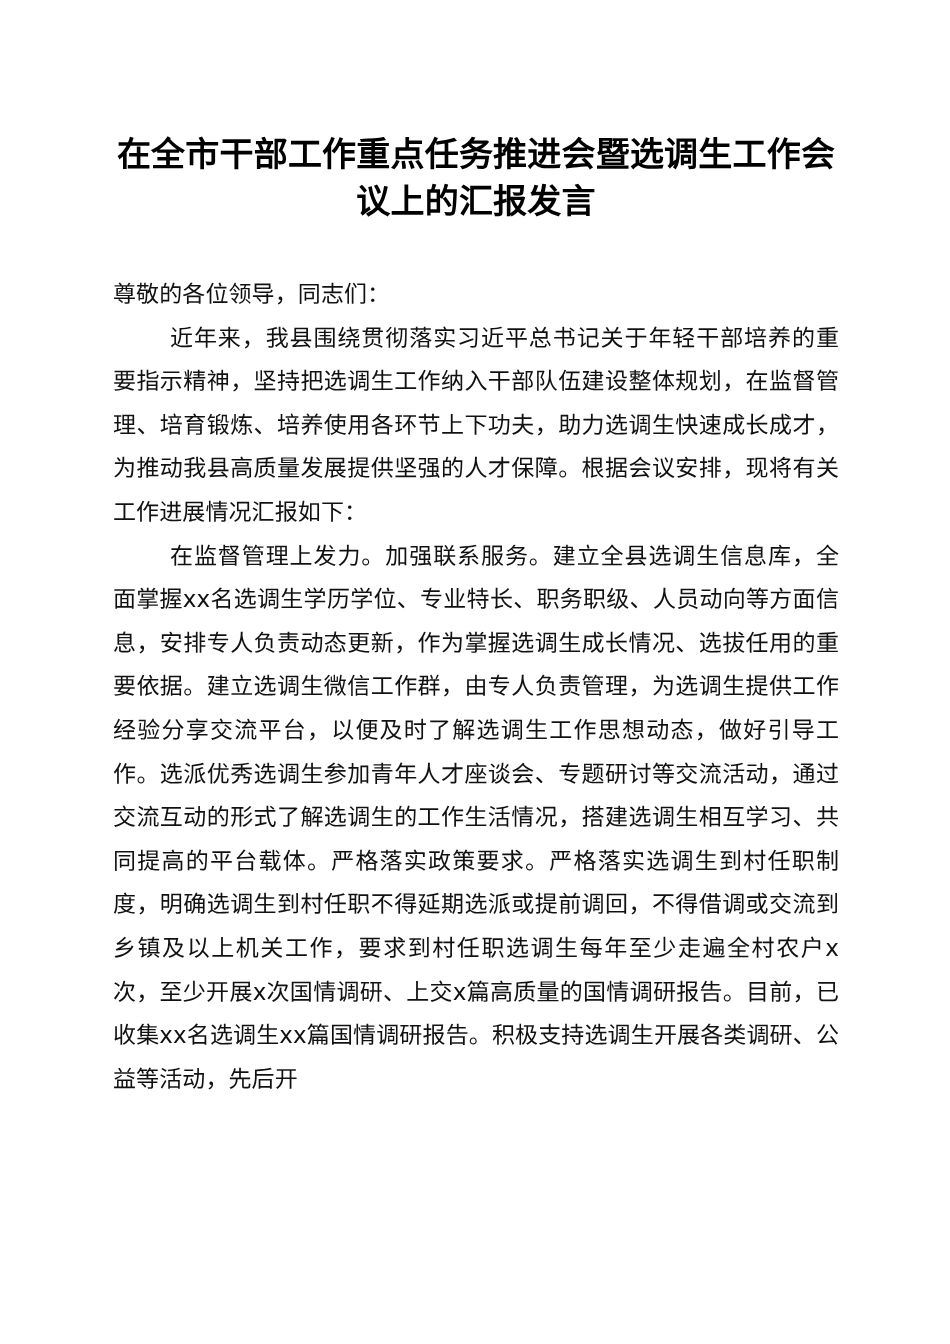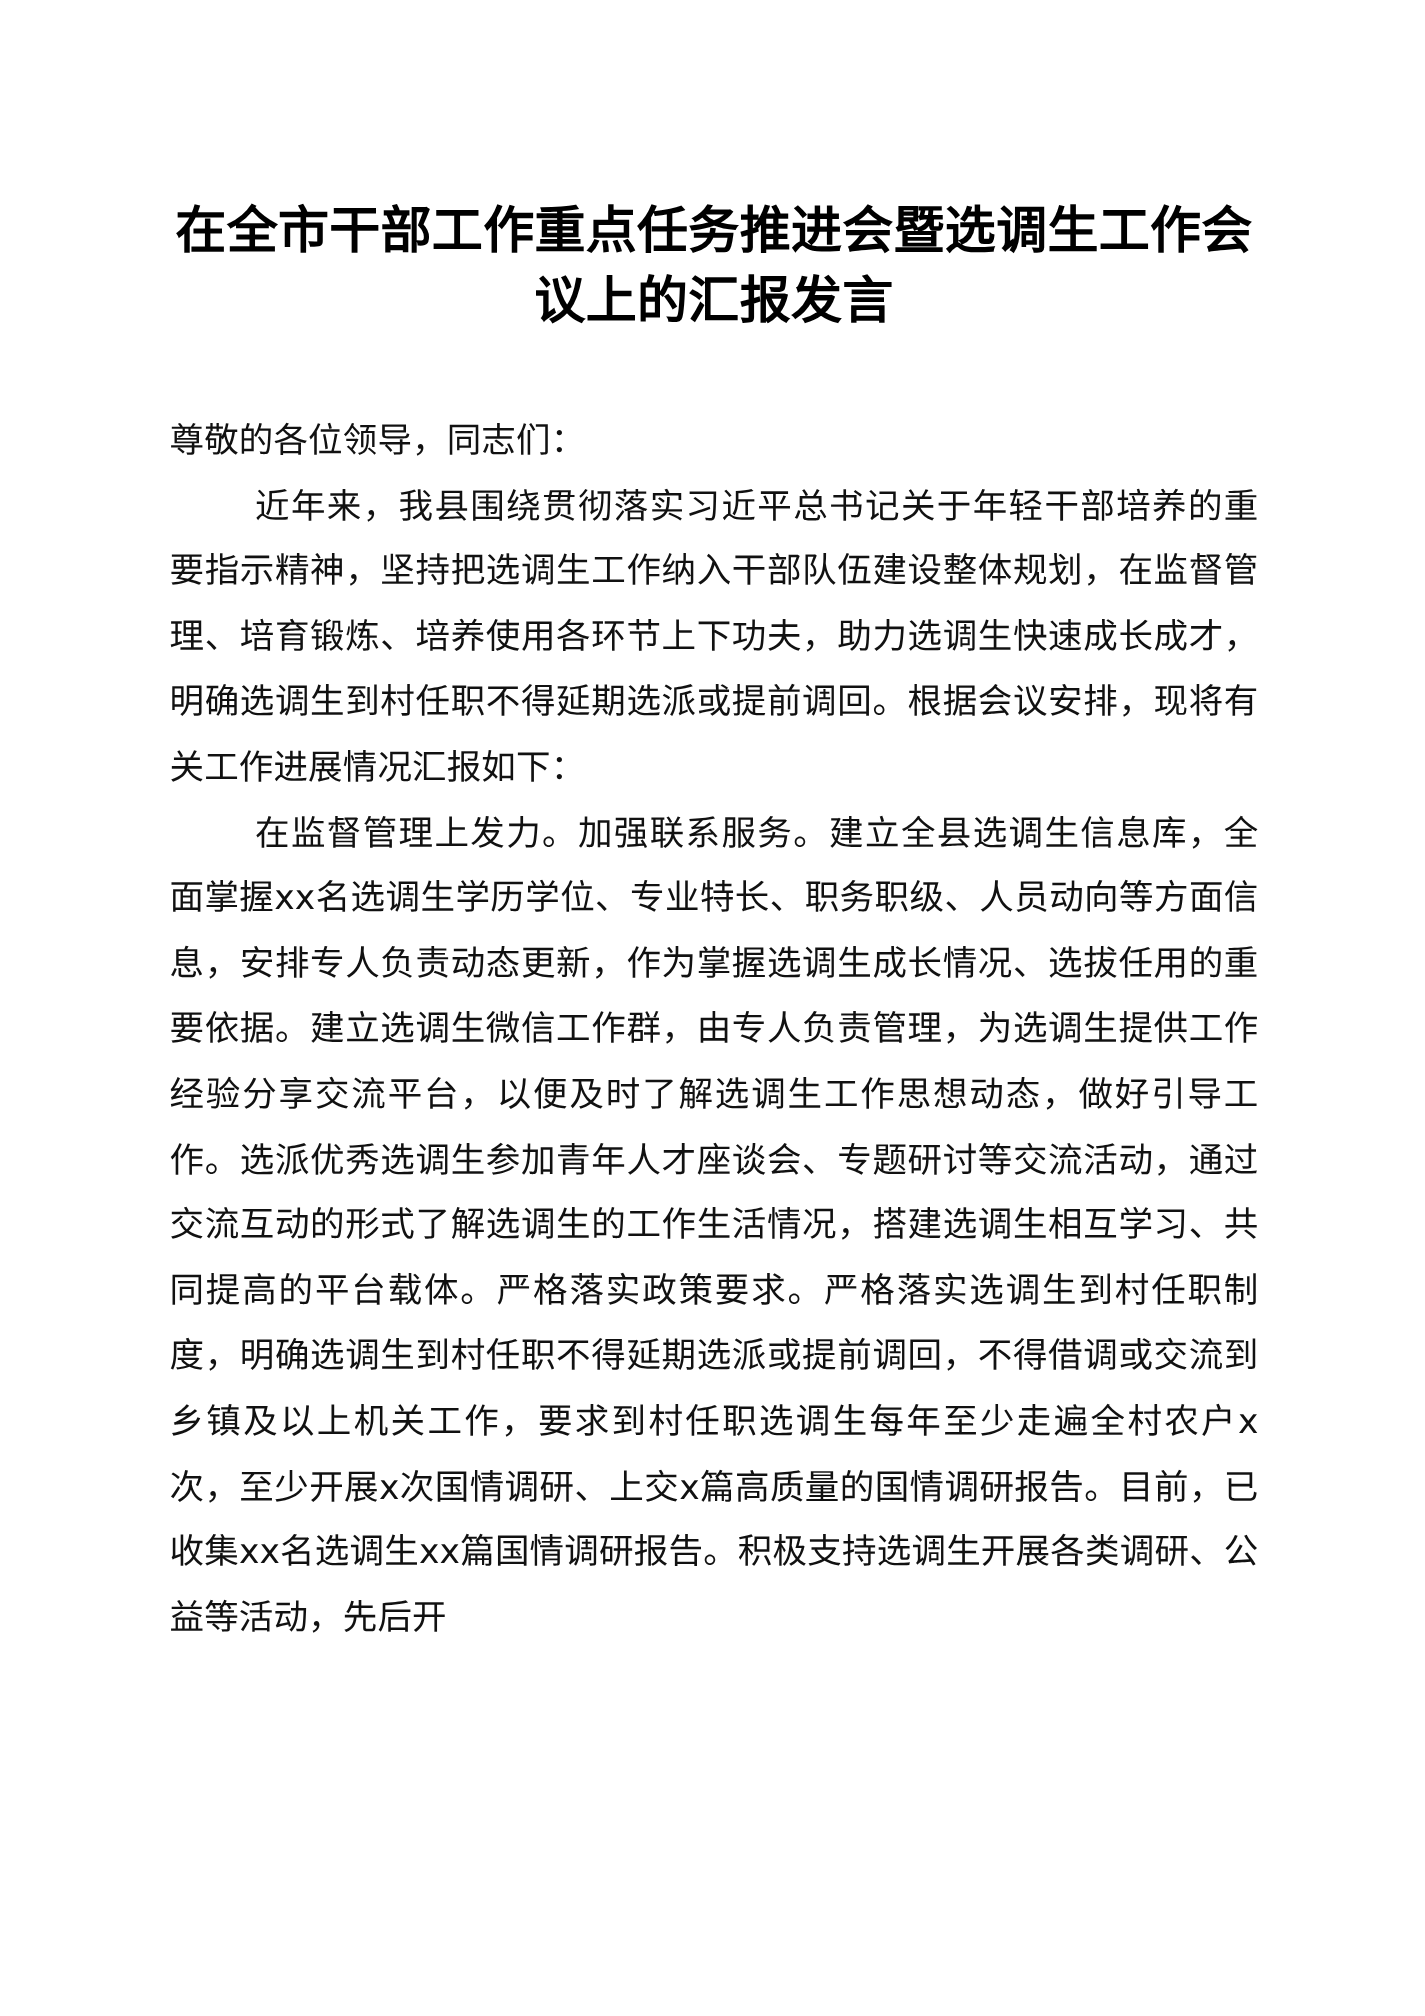--- a/index.html
+++ b/index.html
@@ -66,18 +66,18 @@
 
 <div class="page">
   <div class="doc-body">
 
     <h1 class="doc-title">在全市干部工作重点任务推进会暨选调生工作会议上的汇报发言</h1>
 
     <div class="title-spacer"></div>
 
     <p class="doc-para salutation">尊敬的各位领导，同志们：</p>
 
-    <p class="doc-para indent">近年来，我县围绕贯彻落实习近平总书记关于年轻干部培养的重要指示精神，坚持把选调生工作纳入干部队伍建设整体规划，在监督管理、培育锻炼、培养使用各环节上下功夫，助力选调生快速成长成才，明确选调生到村任职不得延期选派或提前调回。根据会议安排，现将有关工作进展情况汇报如下：</p>
+    <p class="doc-para indent">近年来，我县围绕贯彻落实习近平总书记关于年轻干部培养的重要指示精神，坚持把选调生工作纳入干部队伍建设整体规划，在监督管理、培育锻炼、培养使用各环节上下功夫，助力选调生快速成长成才，为推动我县高质量发展提供坚强的人才保障。根据会议安排，现将有关工作进展情况汇报如下：</p>
 
     <p class="doc-para indent">在监督管理上发力。加强联系服务。建立全县选调生信息库，全面掌握xx名选调生学历学位、专业特长、职务职级、人员动向等方面信息，安排专人负责动态更新，作为掌握选调生成长情况、选拔任用的重要依据。建立选调生微信工作群，由专人负责管理，为选调生提供工作经验分享交流平台，以便及时了解选调生工作思想动态，做好引导工作。选派优秀选调生参加青年人才座谈会、专题研讨等交流活动，通过交流互动的形式了解选调生的工作生活情况，搭建选调生相互学习、共同提高的平台载体。严格落实政策要求。严格落实选调生到村任职制度，明确选调生到村任职不得延期选派或提前调回，不得借调或交流到乡镇及以上机关工作，要求到村任职选调生每年至少走遍全村农户x次，至少开展x次国情调研、上交x篇高质量的国情调研报告。目前，已收集xx名选调生xx篇国情调研报告。积极支持选调生开展各类调研、公益等活动，先后开</p>
 
   </div>
 </div>
 
 </body></html>

